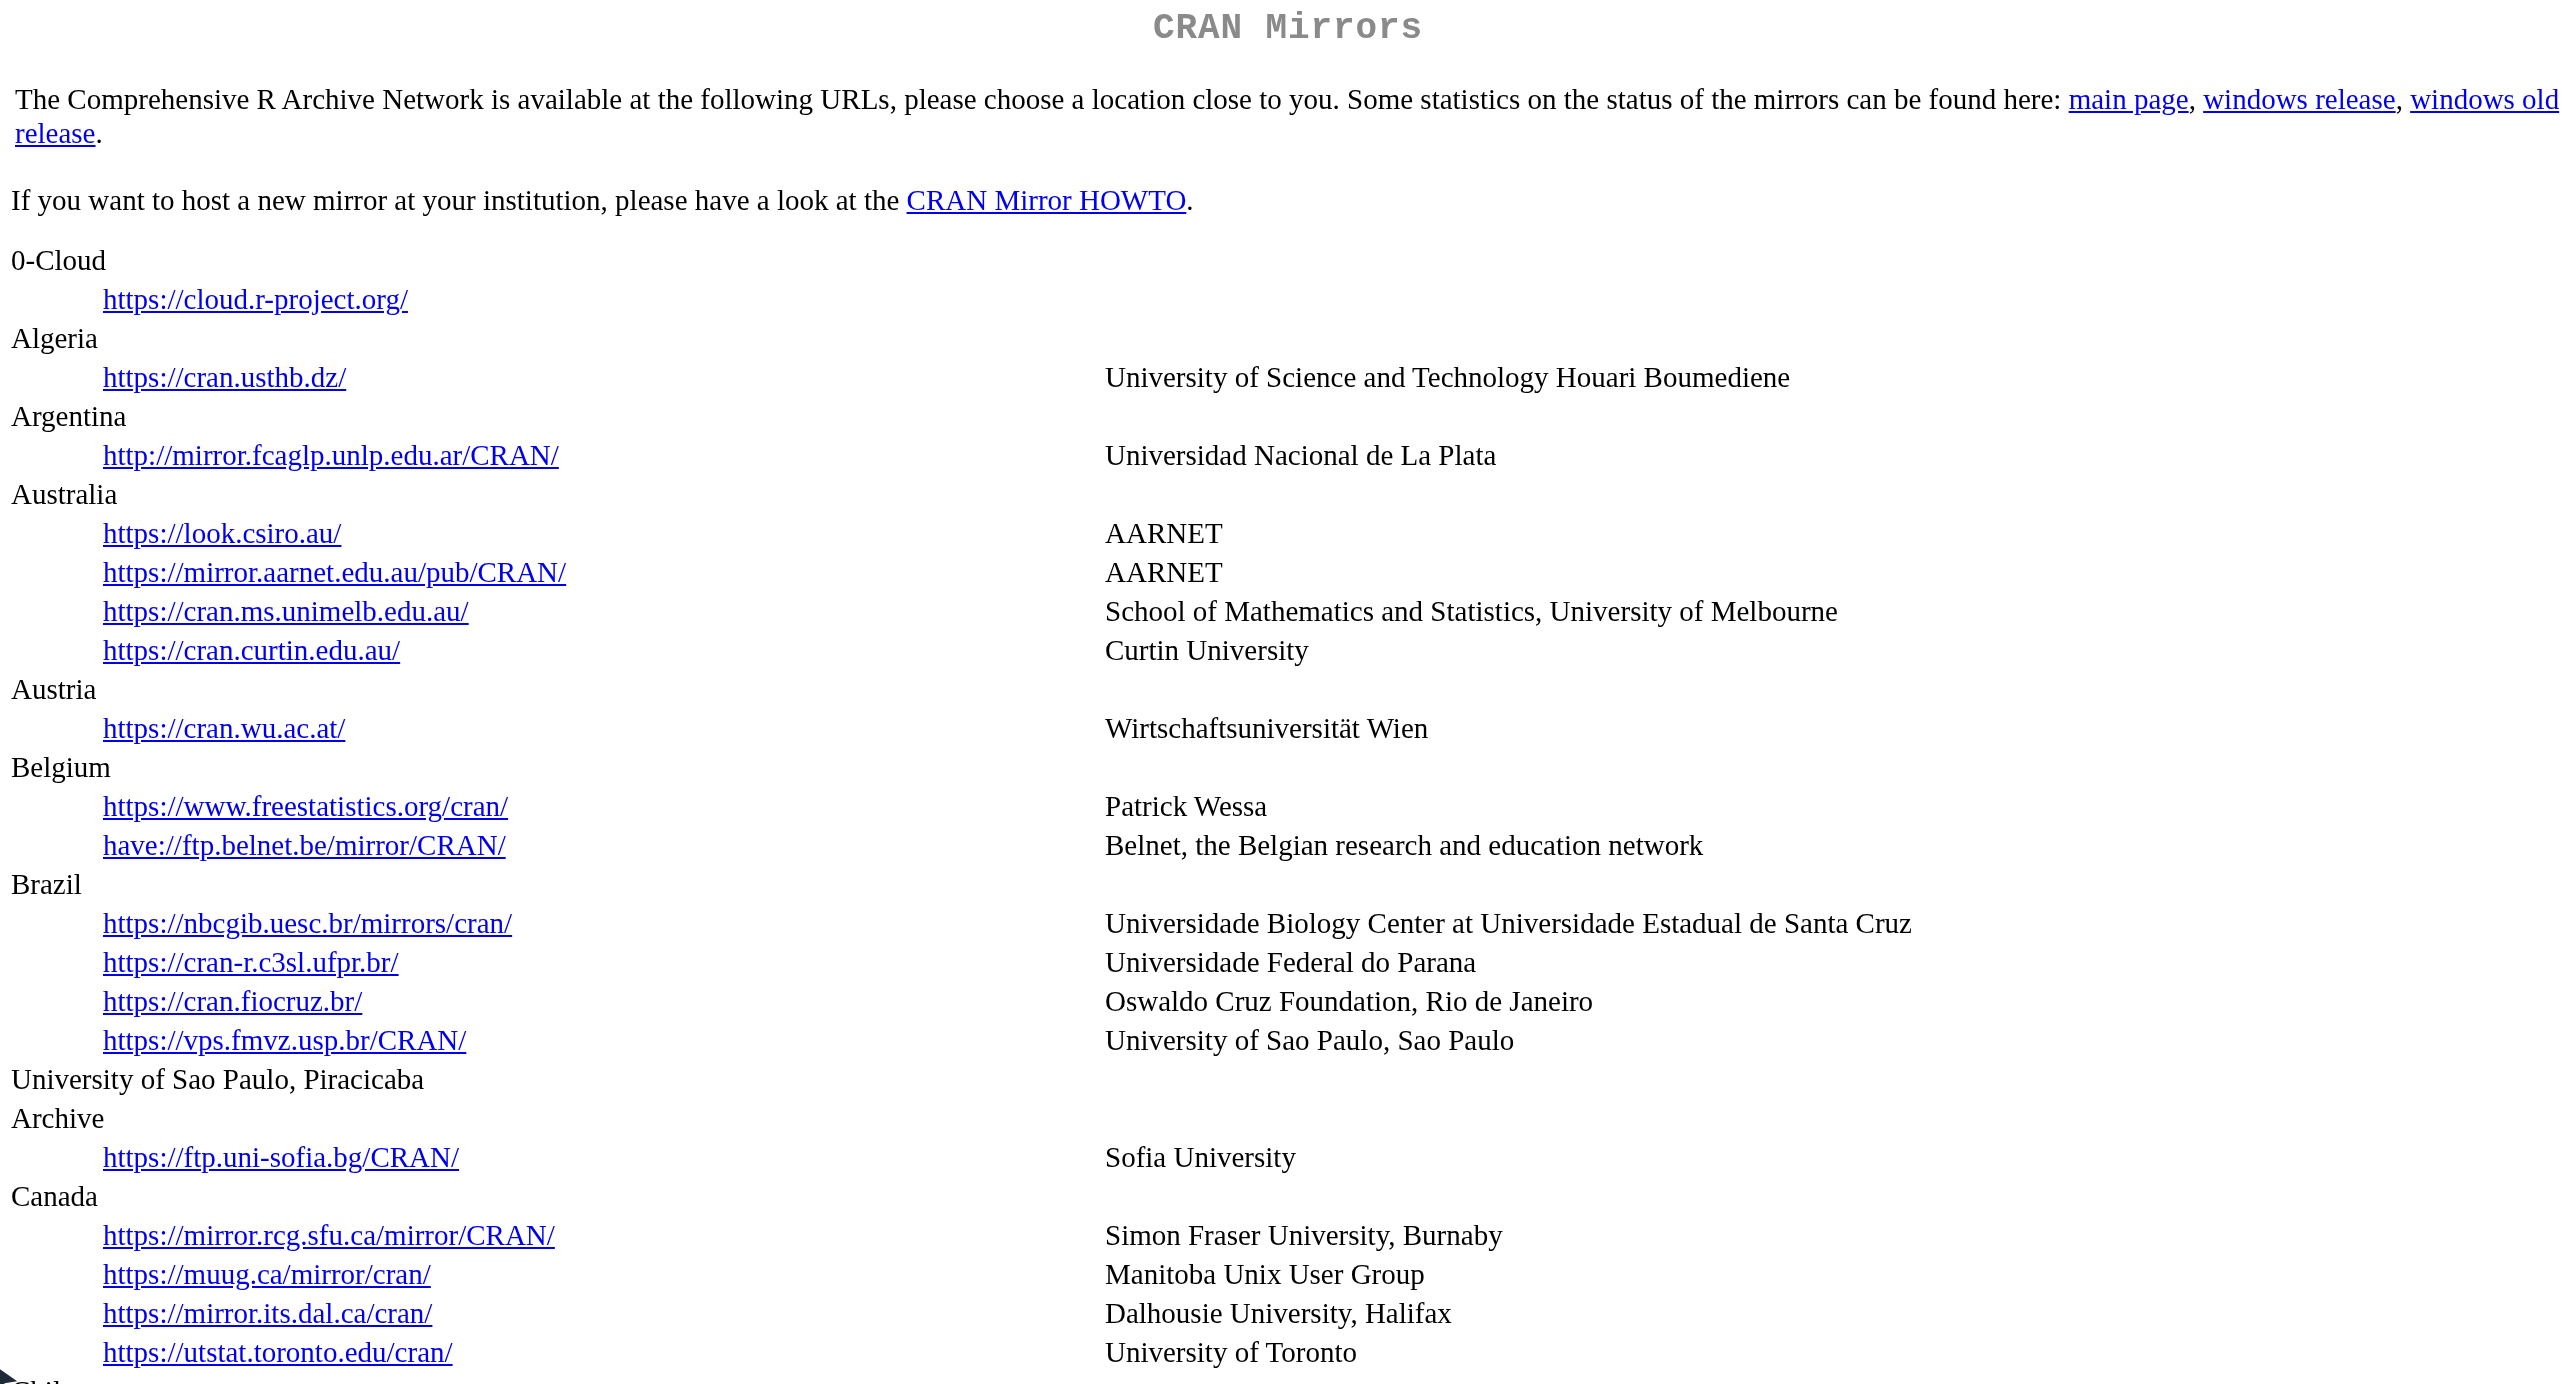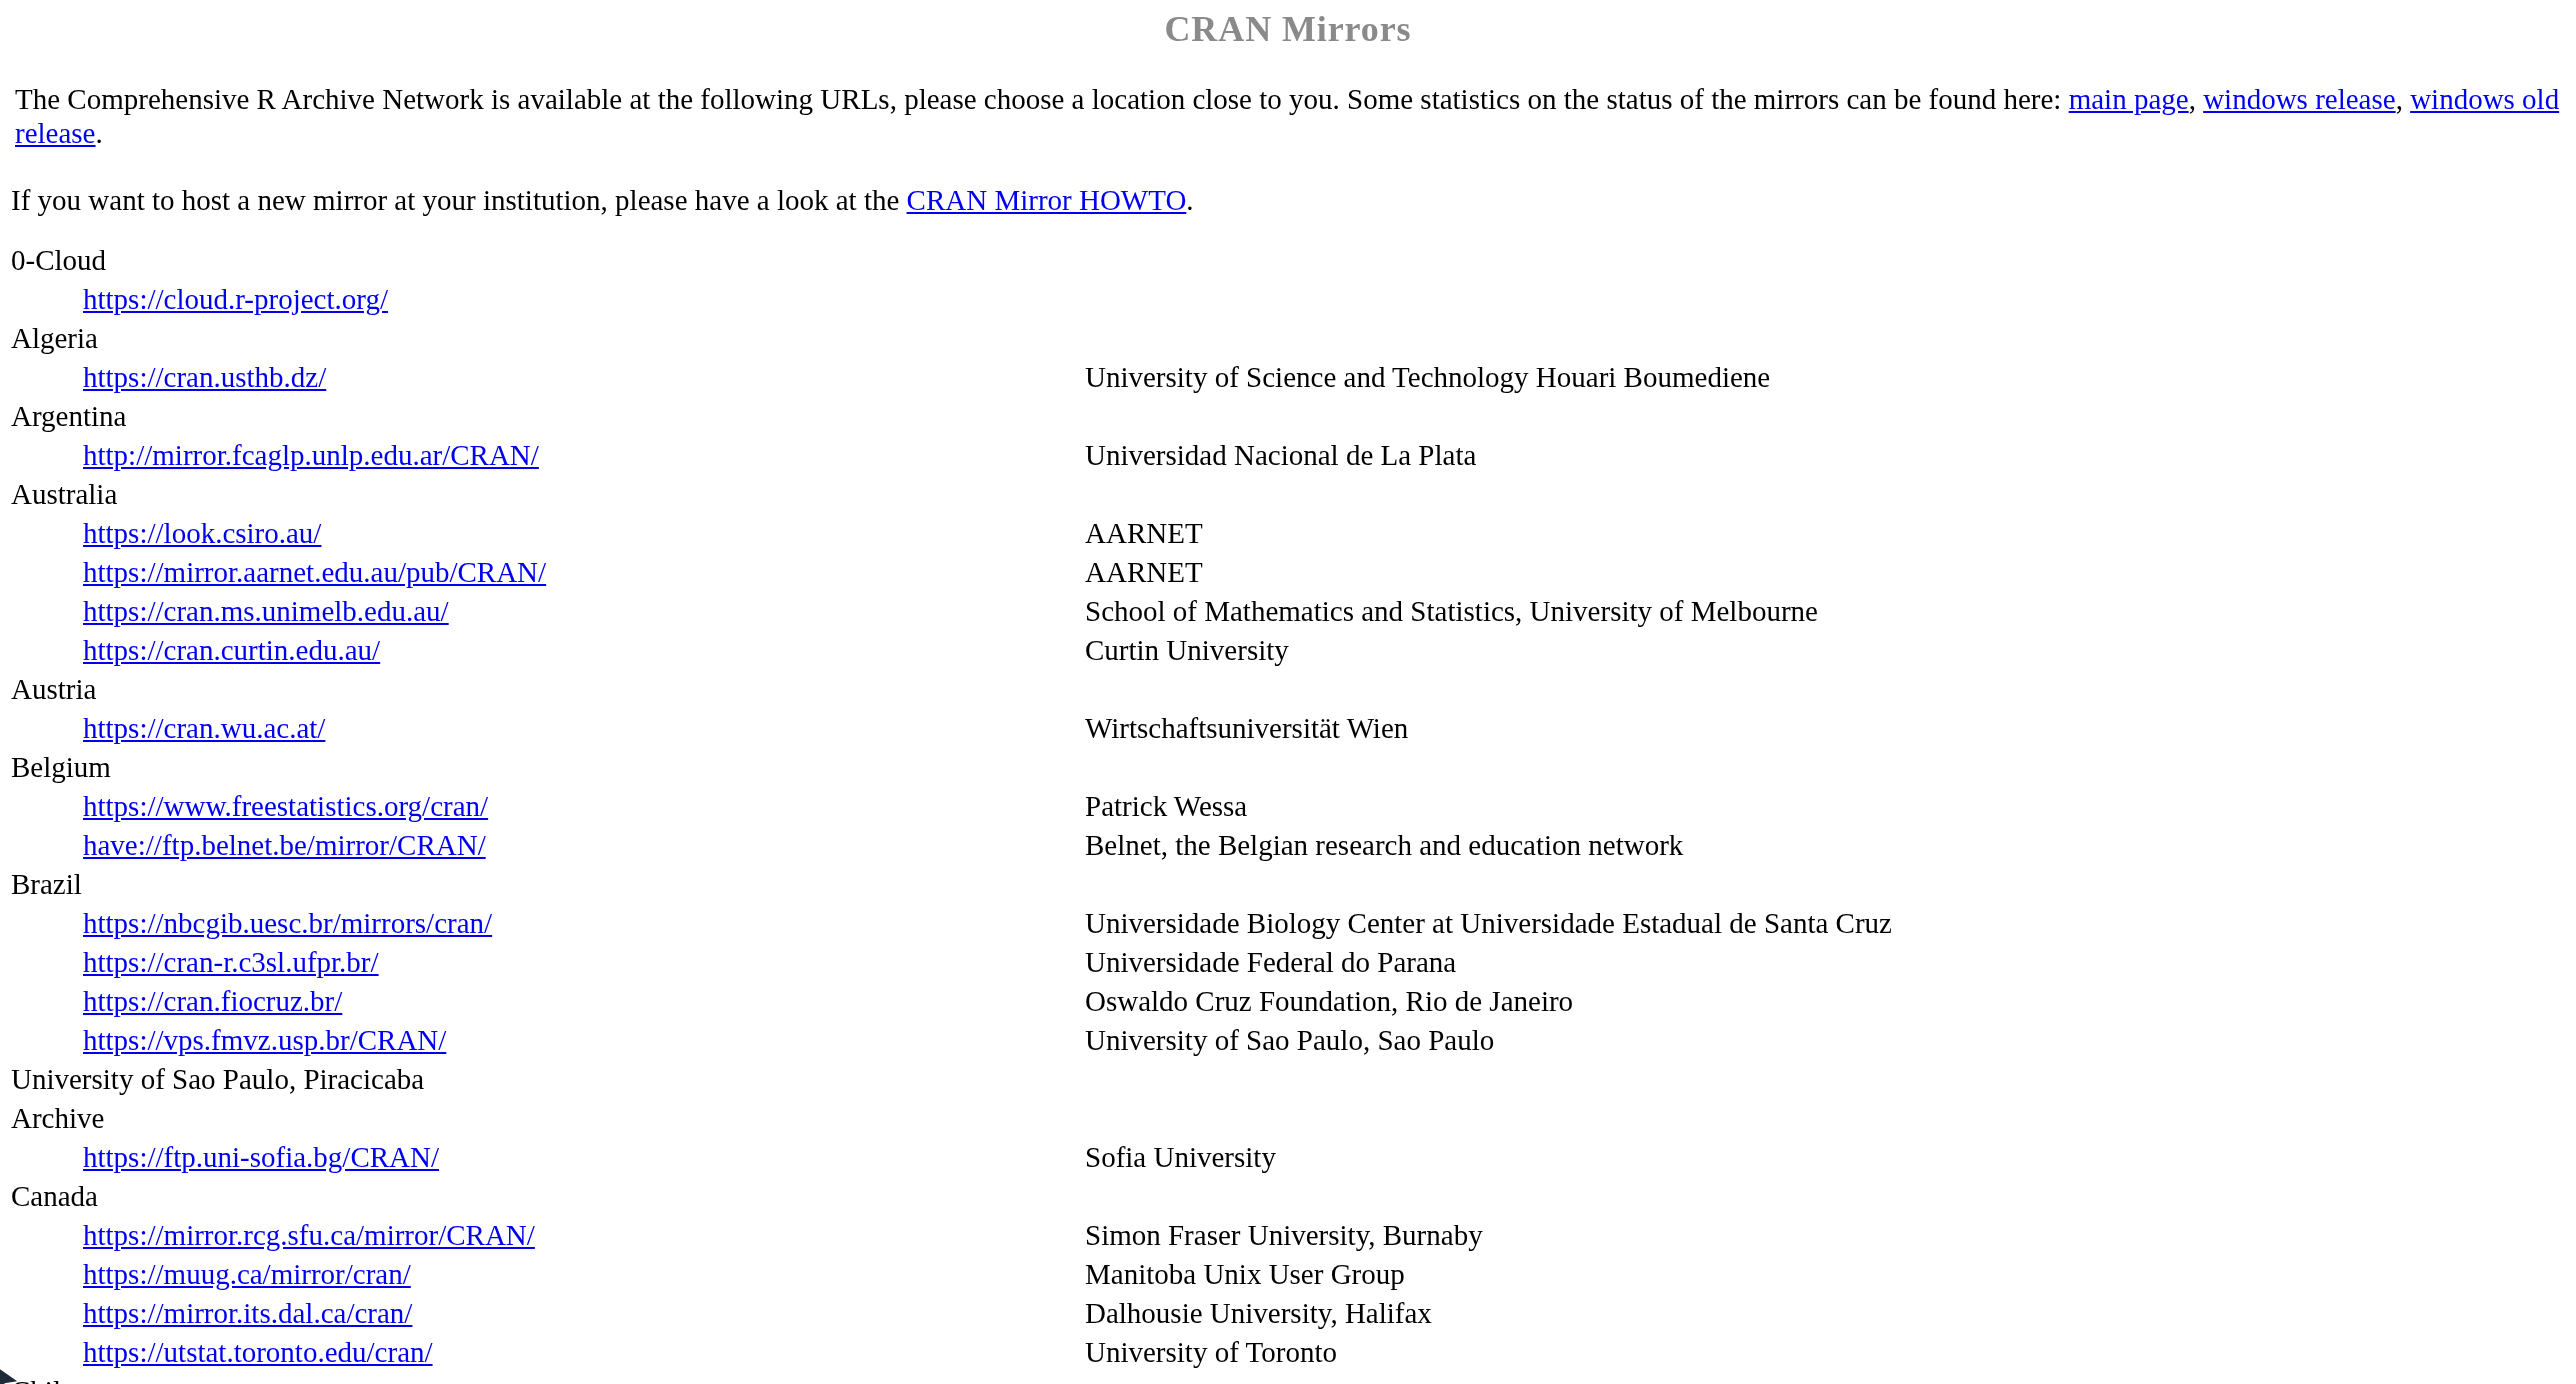--- a/index.html
+++ b/index.html
@@ -18,21 +18,21 @@
   .page {
     position: relative;
     width: 2576px;
     height: 1384px;
     padding: 0 11px;
     box-sizing: border-box;
   }
   h1.page-title {
     margin: 7.3px 0 0 0;
     text-align: center;
-    font-family: Liberation Serif, serif;
+    font-family: Liberation Mono, monospace;
     font-weight: bold;
     font-size: 36px;
     line-height: 44px;
     color: #8a8a8a;
     letter-spacing: 0.9px;
   }
   p.para {
     margin: 31px 0 0 4px;
     line-height: 34px;
   }
@@ -50,21 +50,21 @@
   }
   .country-name {
     line-height: 39px;
     white-space: nowrap;
   }
   .mirror-row {
     display: flex;
     line-height: 39px;
   }
   .url-cell {
-    margin-left: 72px;
+    margin-left: 92px;
     width: 1002px;
     flex: 0 0 1002px;
     white-space: nowrap;
     overflow: hidden;
   }
   .desc-cell {
     flex: 1 1 auto;
     white-space: nowrap;
     overflow: hidden;
   }

